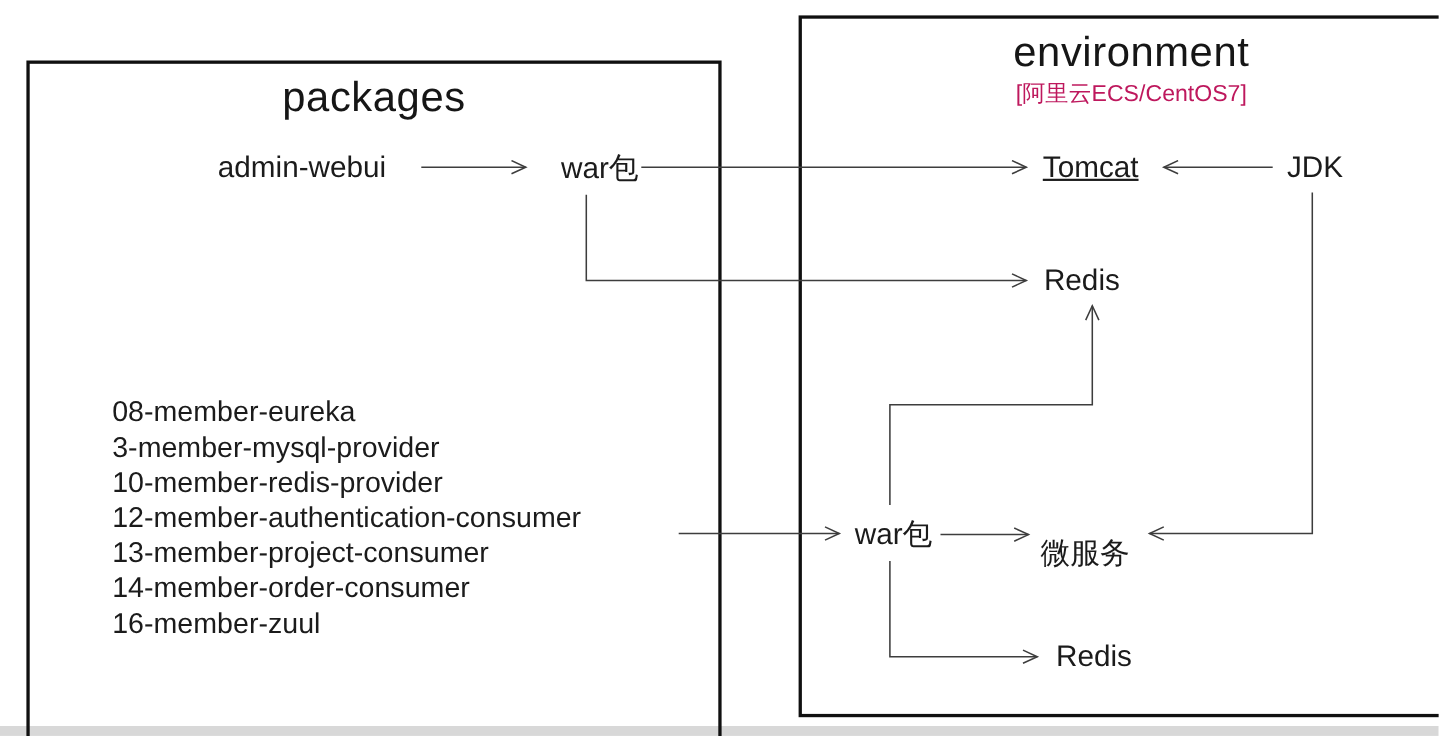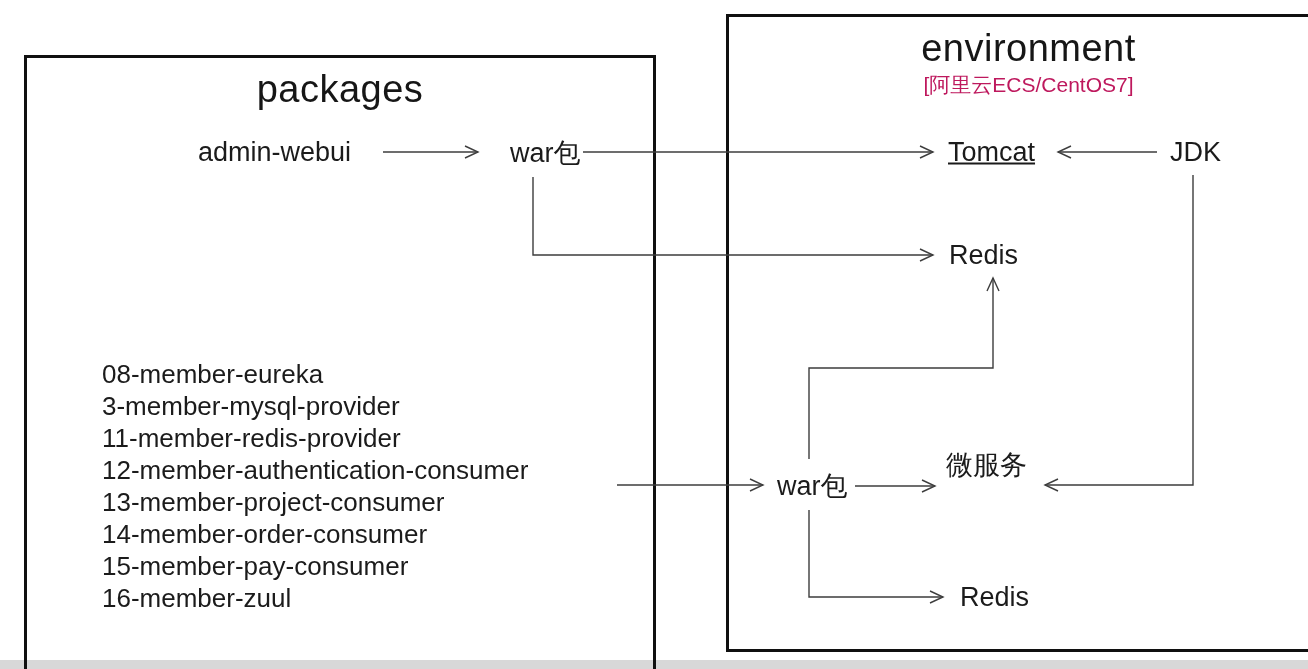--- a/index.html
+++ b/index.html
@@ -102,27 +102,26 @@
     <path d="M1157,152 H1058" marker-end="url(#arrow)"></path>
     <path d="M1193,175 V485 H1045" marker-end="url(#arrow)"></path>
   </svg>
 
   <div class="label" style="left:198px; top:152px;">admin-webui</div>
   <div class="label" style="left:510px; top:153px;">war包</div>
   <div class="label" style="left:948px; top:152px;text-decoration:underline;">Tomcat</div>
   <div class="label" style="left:1170px; top:152px;">JDK</div>
   <div class="label" style="left:949px; top:255px;">Redis</div>
   <div class="label" style="left:777px; top:486px;">war包</div>
-  <div class="label" style="left:946px; top:465px;font-family:Liberation Mono, monospace;">微服务</div>
+  <div class="label" style="left:946px; top:503px;font-family:Liberation Mono, monospace;">微服务</div>
   <div class="label" style="left:960px; top:597px;">Redis</div>
 
   <div class="members">
     <div>08-member-eureka</div>
     <div>3-member-mysql-provider</div>
-    <div>11-member-redis-provider</div>
+    <div>10-member-redis-provider</div>
     <div>12-member-authentication-consumer</div>
     <div>13-member-project-consumer</div>
     <div>14-member-order-consumer</div>
-    <div>15-member-pay-consumer</div>
     <div>16-member-zuul</div>
   </div>
 
 </div>
 
 </body></html>

